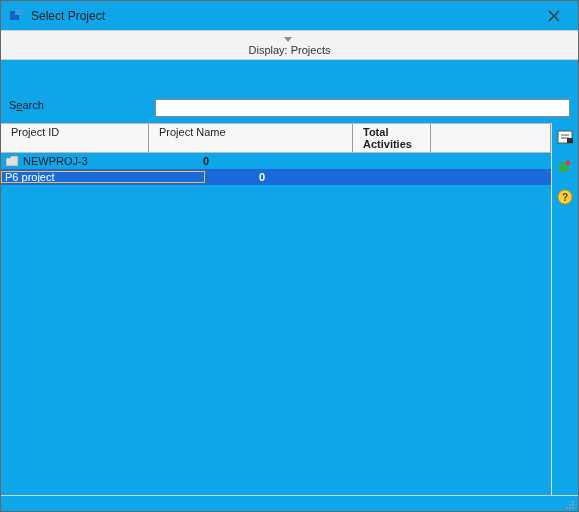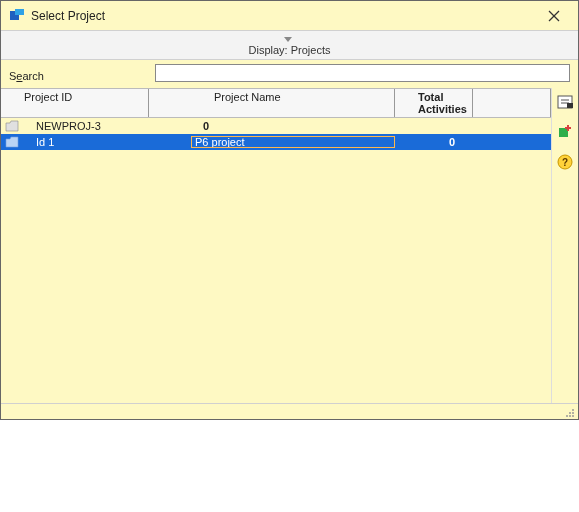--- a/index.html
+++ b/index.html
@@ -5,26 +5,26 @@
   * { box-sizing: border-box; }
   body {
     margin: 0;
     font-family: "Segoe UI", Tahoma, sans-serif;
     font-size: 11px;
     color: #222;
     background: #fff;
   }
   .dialog {
     width: 579px;
-    height: 420px;
+    height: 512px;
     border: 1px solid #666;
     box-shadow: 2px 2px 8px rgba(0,0,0,0.15);
     display: flex;
     flex-direction: column;
-    background: #fef9c3;
+    background: #0ea5e9;
   }
   .titlebar {
     height: 30px;
     display: flex;
     align-items: center;
     padding: 0 6px 0 8px;
     border-bottom: 1px solid #d0d0d0;
   }
   .titlebar .app-icon {
     width: 16px; height: 16px;
@@ -54,23 +54,24 @@
   .chevron {
     display:inline-flex;
     margin-right:4px;
   }
   .display-label {
     color: #333;
   }
 
   .search-row {
     display:flex;
-    align-items:flex-end;
+    align-items:flex-start;
     padding: 4px 8px 6px 8px;
     gap: 6px;
+    margin-top: 35px;
   }
   .search-label {
     width: 140px;
   }
   .search-label .ul { text-decoration: underline; }
   .search-input {
     flex:1;
     height: 18px;
     border: 1px solid #888;
     padding: 1px 3px;
@@ -91,44 +92,44 @@
     flex-direction:column;
     min-height:0;
   }
   .grid-header {
     display:flex;
     background: #f7f7f7;
     border-bottom: 1px solid #bbb;
     border-top: 1px solid #bbb;
   }
   .gh-cell {
-    padding: 2px 23px;
+    padding: 2px 10px;
     border-right: 1px solid #999;
     font-size: 11px;
     color: #222;
   }
   .col-id { width: 148px; }
-  .col-name { width: 204px; margin-left: 42px; }
+  .col-name { width: 204px; }
   .col-act { width: 78px; text-align:left;font-weight:bold; }
   .col-rest { flex:1; }
 
   .grid-body {
     flex:1;
     overflow:auto;
   }
   .grid-row {
     display:flex;
     align-items:center;
     height: 16px;
   }
   .gc {
     padding: 0 4px;
     display:flex;
     align-items:center;
-    gap:17px;
+    gap:4px;
     white-space:nowrap;
     overflow:hidden;
   }
   .gc.col-act { justify-content:flex-end; padding-right:18px; }
   .folder-icon {
     width:14px; height:12px;
     display:inline-flex;
   }
   .folder-icon svg { display:block; }
 
@@ -226,28 +227,20 @@
             </span>
             <span>NEWPROJ-3</span>
           </div>
           <div class="gc col-act">
             <span>0</span>
           </div>
           <div class="gc col-rest"></div>
         </div>
 
         <div class="grid-row selected">
-          <div class="gc col-id">
-            <span class="folder-icon">
-              <svg width="14" height="12" viewBox="0 0 14 12">
-                <path class="body" d="M1 3 L5 3 L6 1 L13 1 L13 11 L1 11 Z" fill="#e0e0e0" stroke="#6ea0e0" stroke-width="0.6"></path>
-              </svg>
-            </span>
-            <span>Id 1</span>
-          </div>
           <div class="gc col-name">
             <span>P6 project</span>
           </div>
           <div class="gc col-act">
             <span>0</span>
           </div>
           <div class="gc col-rest"></div>
         </div>
 
       </div>

